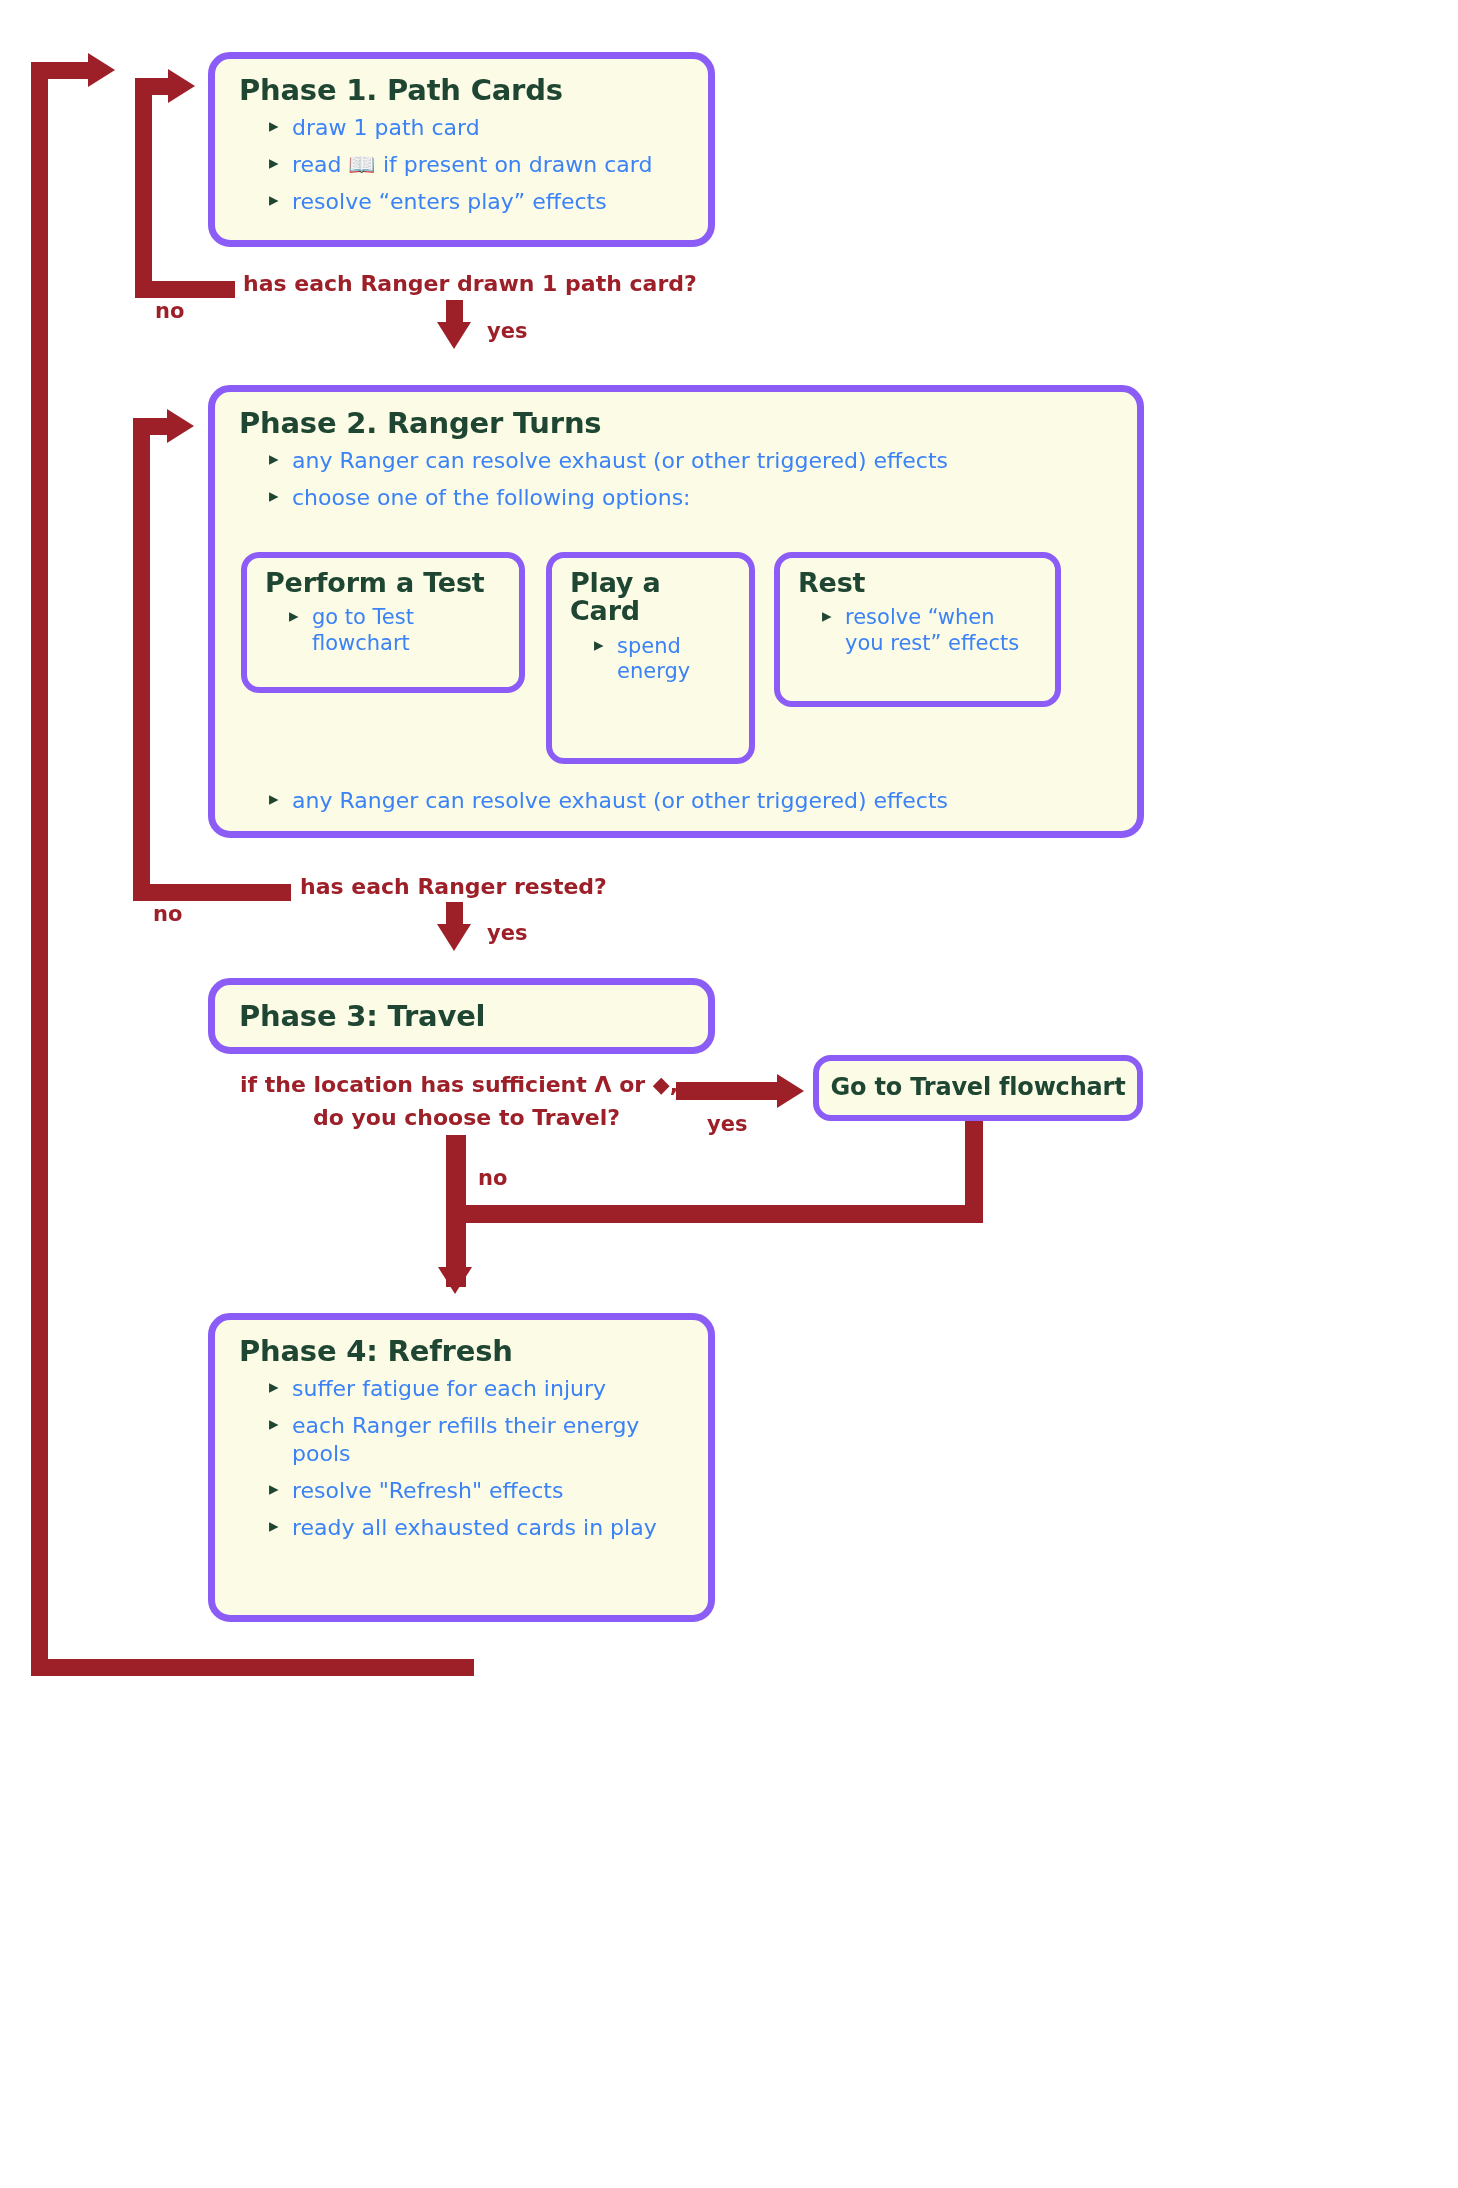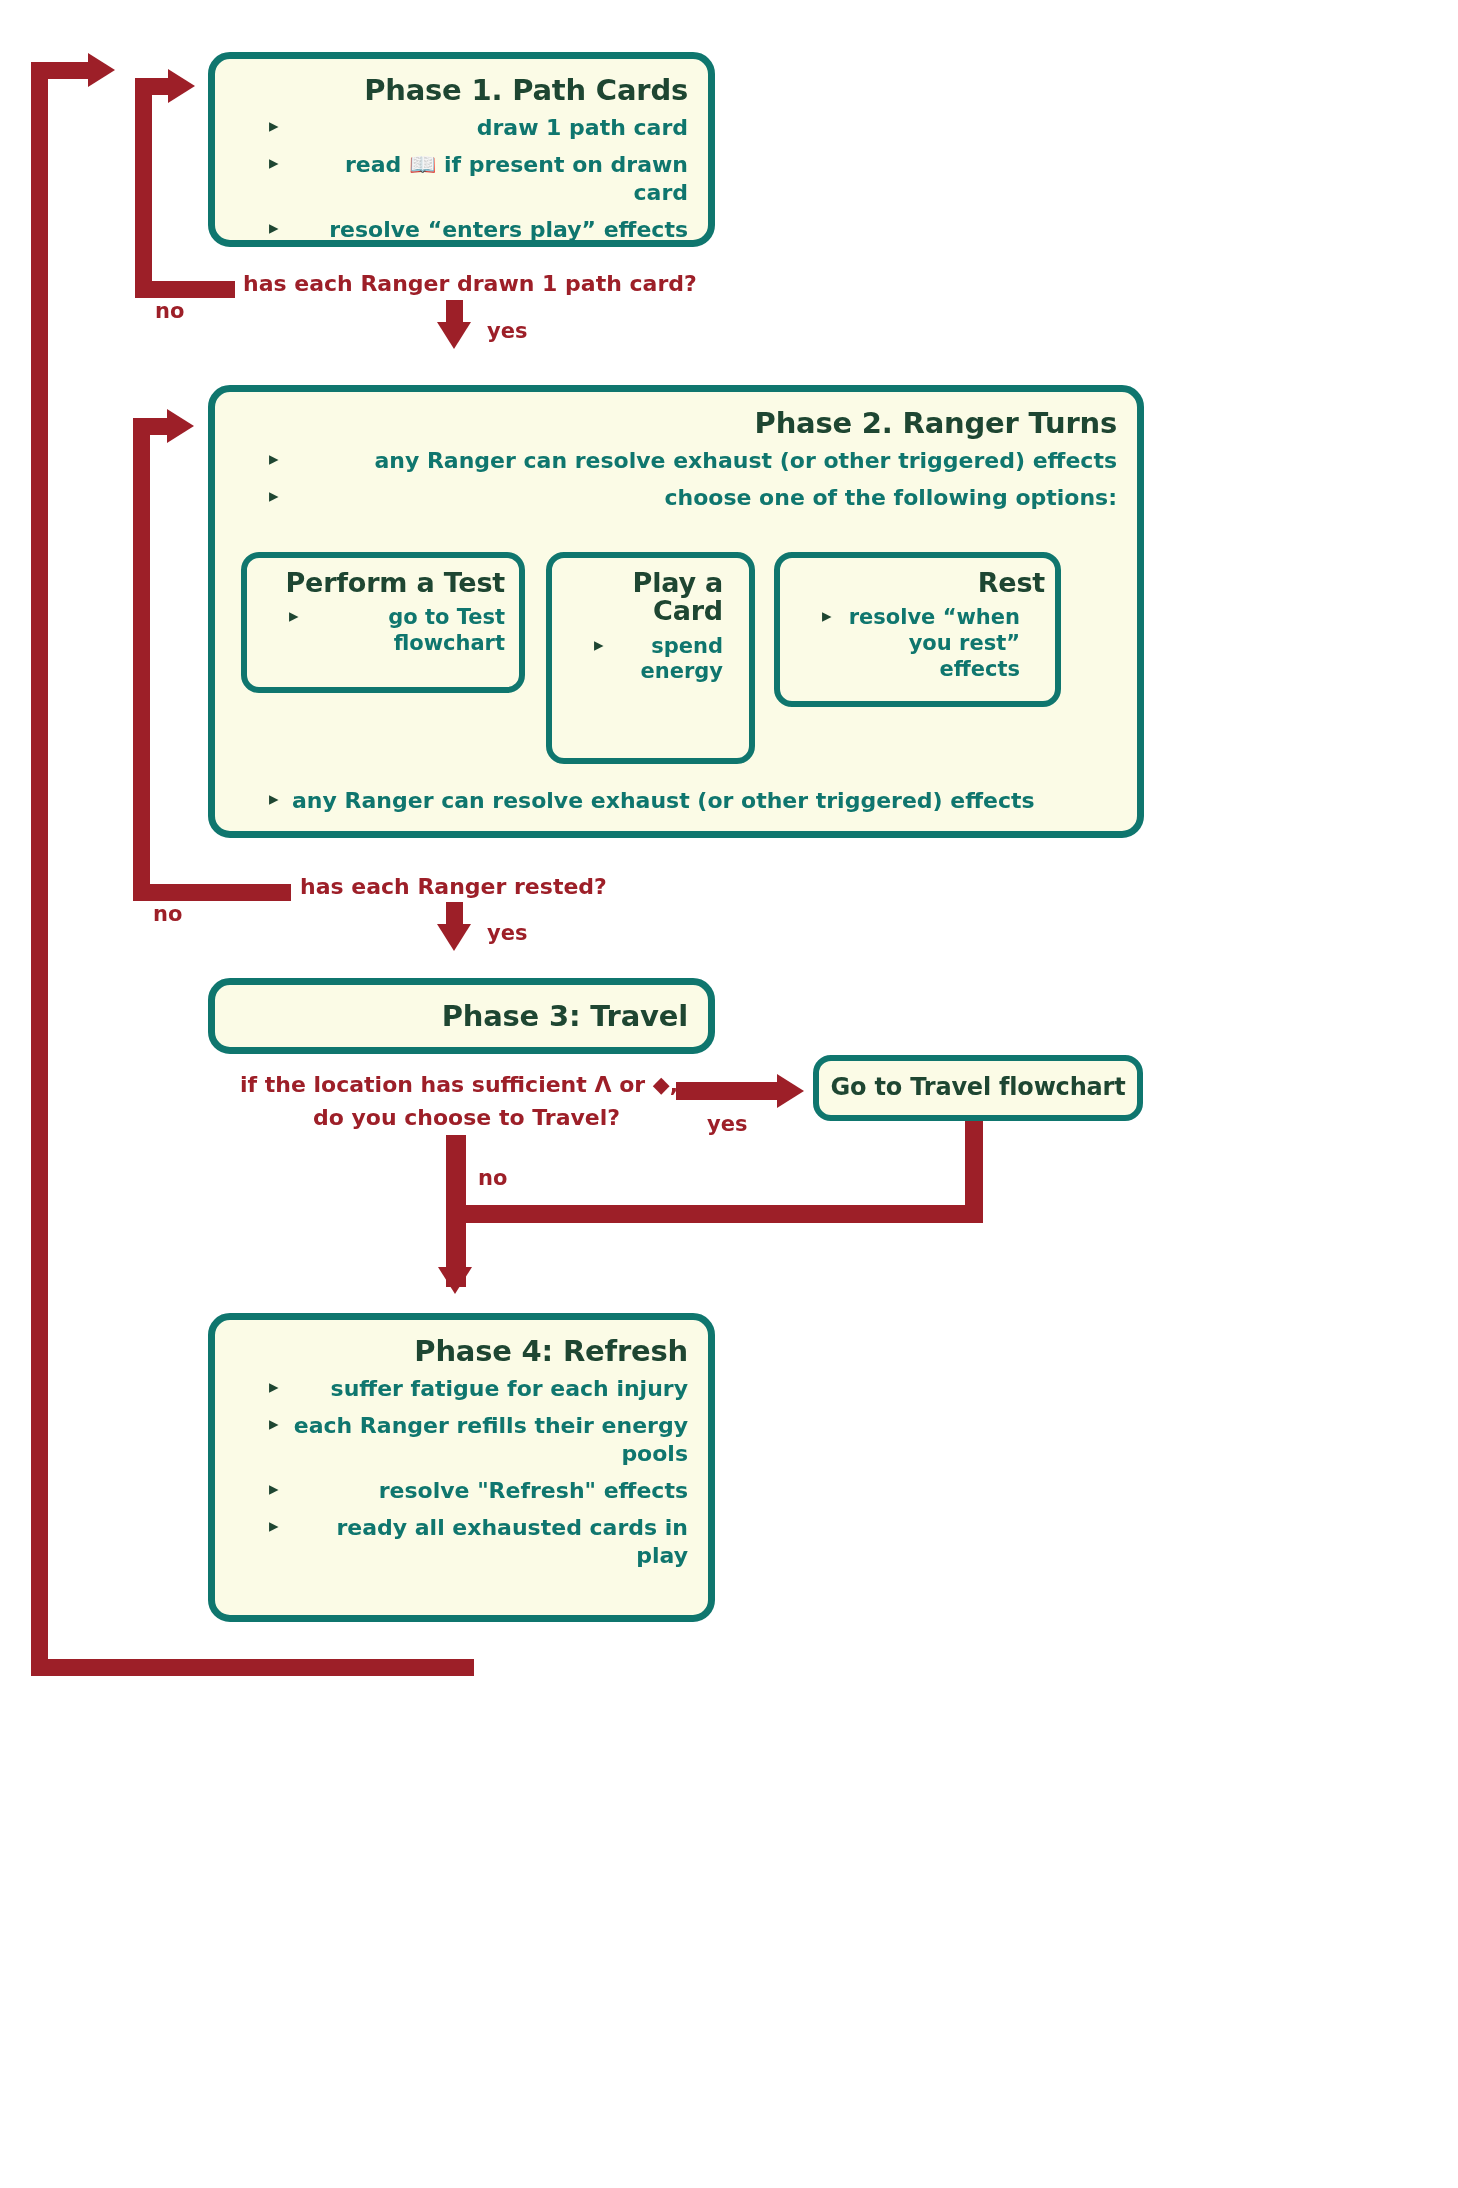--- a/index.html
+++ b/index.html
@@ -16,24 +16,23 @@
     height: 2188px;
     background: #ffffff;
     overflow: hidden;
   }
 
   
   .node {
     position: absolute;
     box-sizing: border-box;
     background: #fbfbe6;
-    border: 7px solid #0f766e;
+    border: 7px solid #8b5cf6;
     border-radius: 22px;
     color: #1e4632;
-    text-align: right;
   }
   .node.sub {
     border-width: 6px;
     border-radius: 18px;
   }
   .node-title {
     font-family: "DejaVu Sans", sans-serif;
     font-weight: bold;
     color: #1e4632;
     letter-spacing: -0.2px;
@@ -42,22 +41,22 @@
   .n-title-md { font-size: 27px; line-height: 1.05; }
   .n-title-sm { font-size: 24px; line-height: 1.05; }
 
   ul.bul {
     list-style: none;
     margin: 0;
     padding: 0;
   }
   ul.bul li {
     position: relative;
-    color: #0f766e;
-    font-weight: bold;
+    color: #3b82f6;
+    font-weight: normal;
     font-size: 22px;
     line-height: 1.27;
     padding-left: 25px;
     margin-top: 9px;
   }
   ul.bul.tight li {
     font-size: 21px;
     line-height: 1.22;
     margin-top: 8px;
   }

